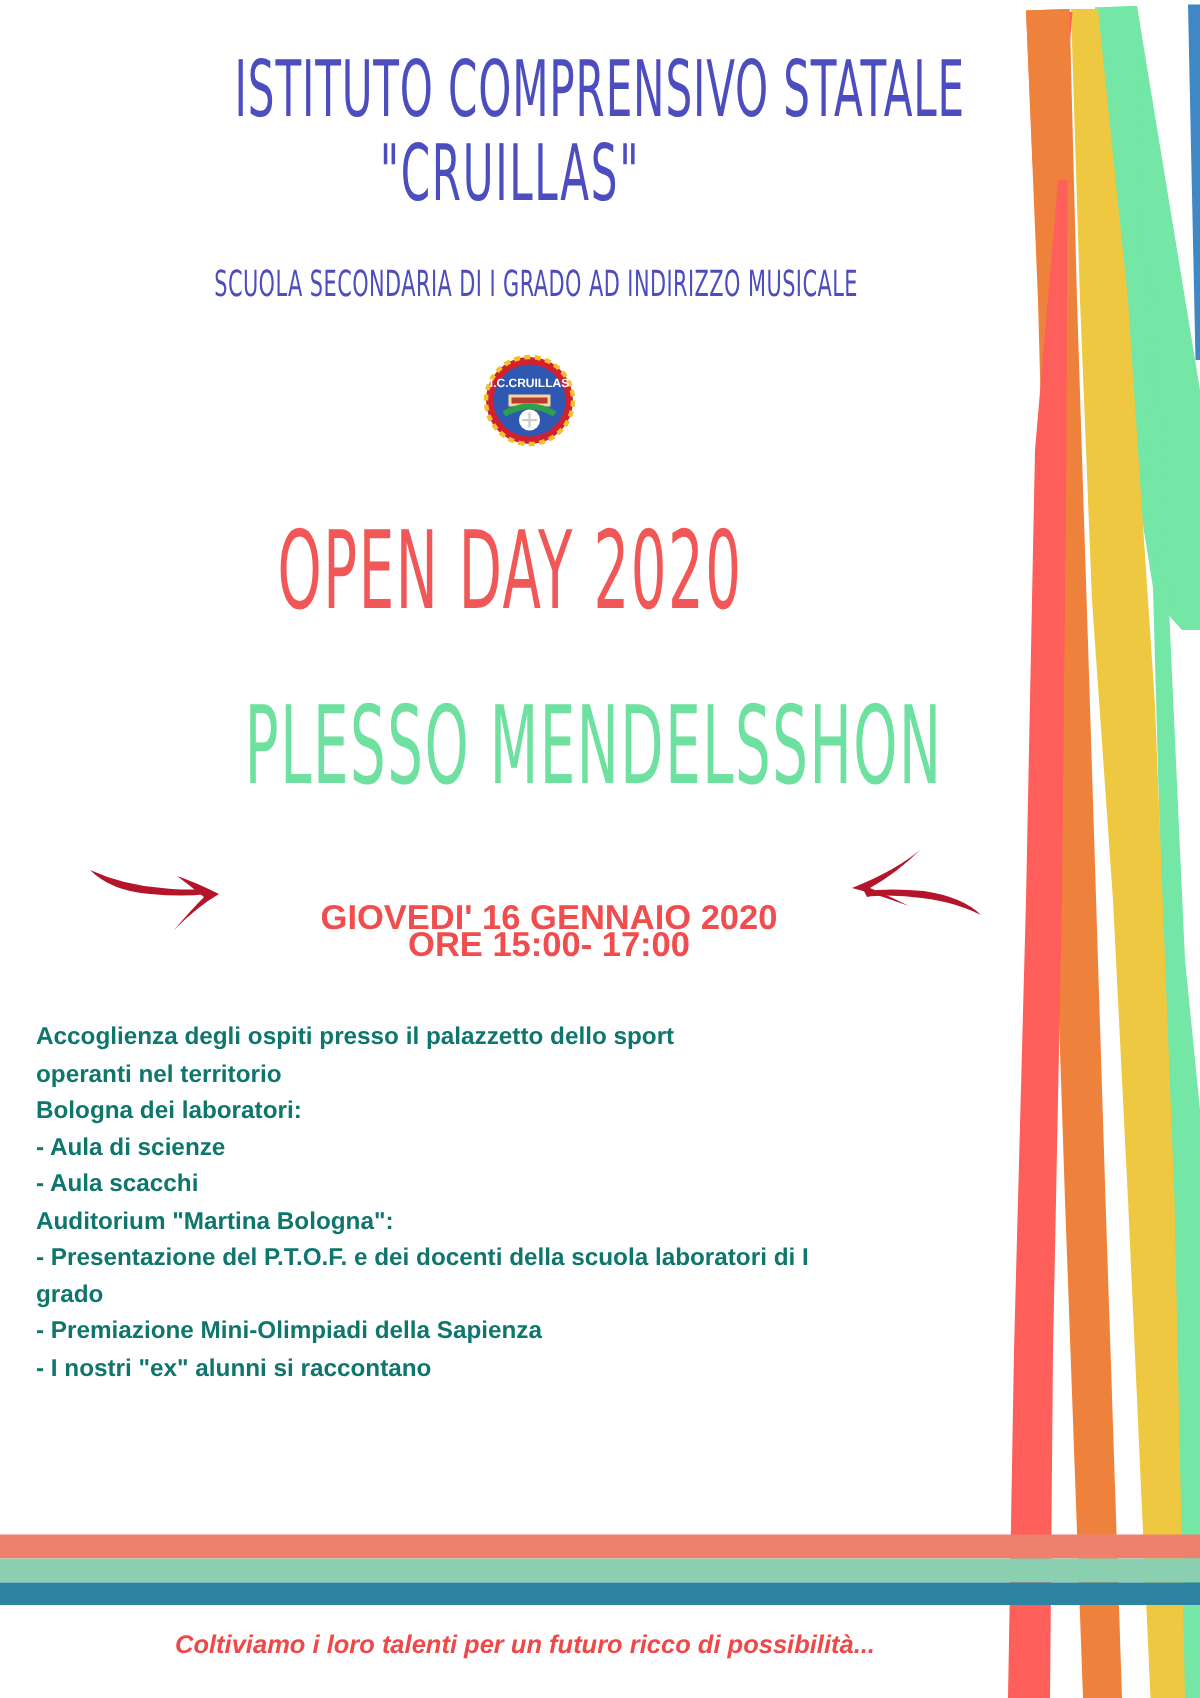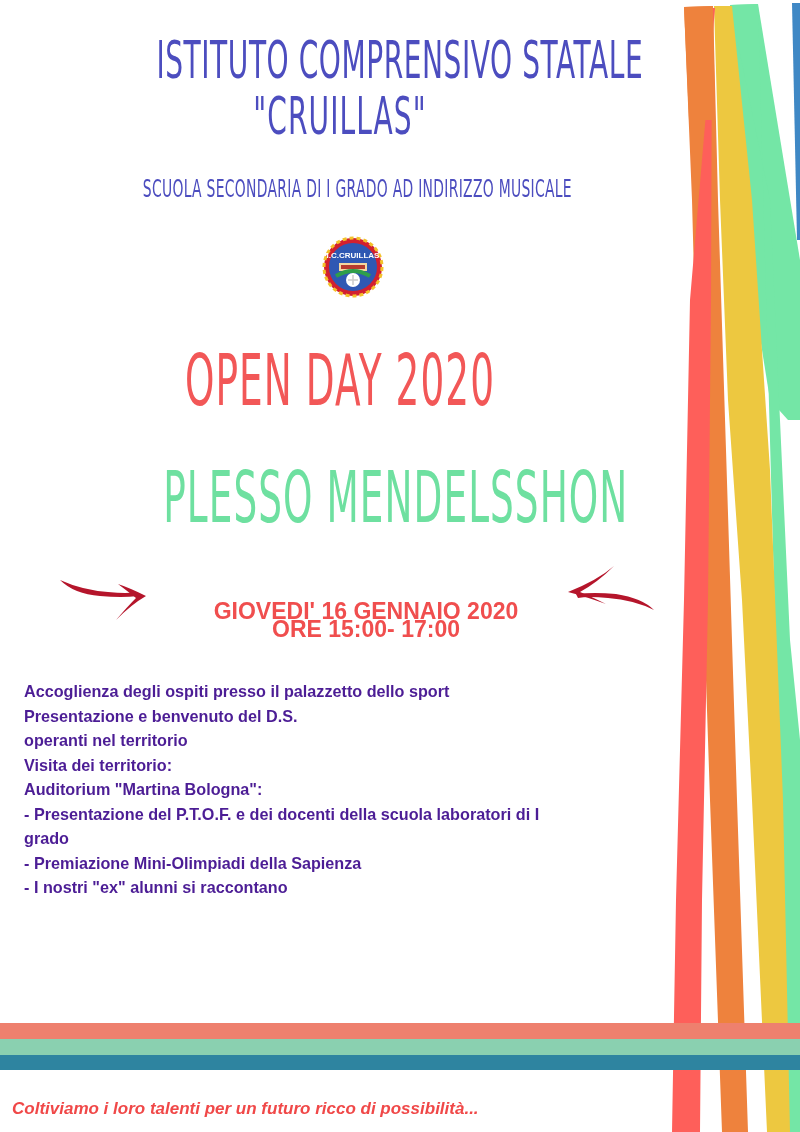--- a/index.html
+++ b/index.html
@@ -117,35 +117,36 @@
     .program {
       position: absolute;
       left: 24px;
       top: 679px;
       width: 560px;
       margin: 0;
       padding: 0;
       list-style: none;
       font-size: 16.2px;
       font-weight: bold;
-      color: #4c1d95;
+      color: #0f766e;
       line-height: 24.5px;
     }
     .program li { margin: 0; padding: 0; white-space: nowrap; }
 
     .tagline {
       position: absolute;
       left: 0;
       width: 700px;
       top: 1087px;
+      text-align: center;
       font-style: italic;
       font-weight: bold;
       font-size: 17px;
       color: #f04848;
-      margin: 12px;
+      margin: 0;
       z-index: 3;
       white-space: nowrap;
     }
   </style>
 </head>
 <body>
 
 <div class="poster">
 
   <svg class="ribbons" viewBox="0 0 800 1132" xmlns="http://www.w3.org/2000/svg">
@@ -197,23 +198,24 @@
     <p class="date-line date">GIOVEDI' 16 GENNAIO 2020</p>
     <p class="date-line time">ORE 15:00- 17:00</p>
 
     <svg class="arrow arrow-right" viewBox="0 0 96 50" xmlns="http://www.w3.org/2000/svg">
       <path d="M92 48 Q80 36 54 32 Q32 30 14 32 L16 36 Q26 34 46 36 Q72 38 92 48 Z" fill="#b5152b"></path>
       <path d="M52 4 Q36 18 6 30 Q22 34 44 42 Q28 34 18 30 Q36 20 52 4 Z" fill="#b5152b"></path>
     </svg>
 
     <ul class="program">
       <li>Accoglienza degli ospiti presso il palazzetto dello sport</li>
-      <li>Presentazione e benvenuto del D.S.</li>
       <li>operanti nel territorio</li>
-      <li>Visita dei territorio:</li>
+      <li>Bologna dei laboratori:</li>
+      <li>- Aula di scienze</li>
+      <li>- Aula scacchi</li>
       <li>Auditorium "Martina Bologna":</li>
       <li>- Presentazione del P.T.O.F. e dei docenti della scuola laboratori di I</li>
       <li>grado</li>
       <li>- Premiazione Mini-Olimpiadi della Sapienza</li>
       <li>- I nostri "ex" alunni si raccontano</li>
     </ul>
   </div>
 
   <p class="tagline">Coltiviamo i loro talenti per un futuro ricco di possibilità...</p>
 </div>

